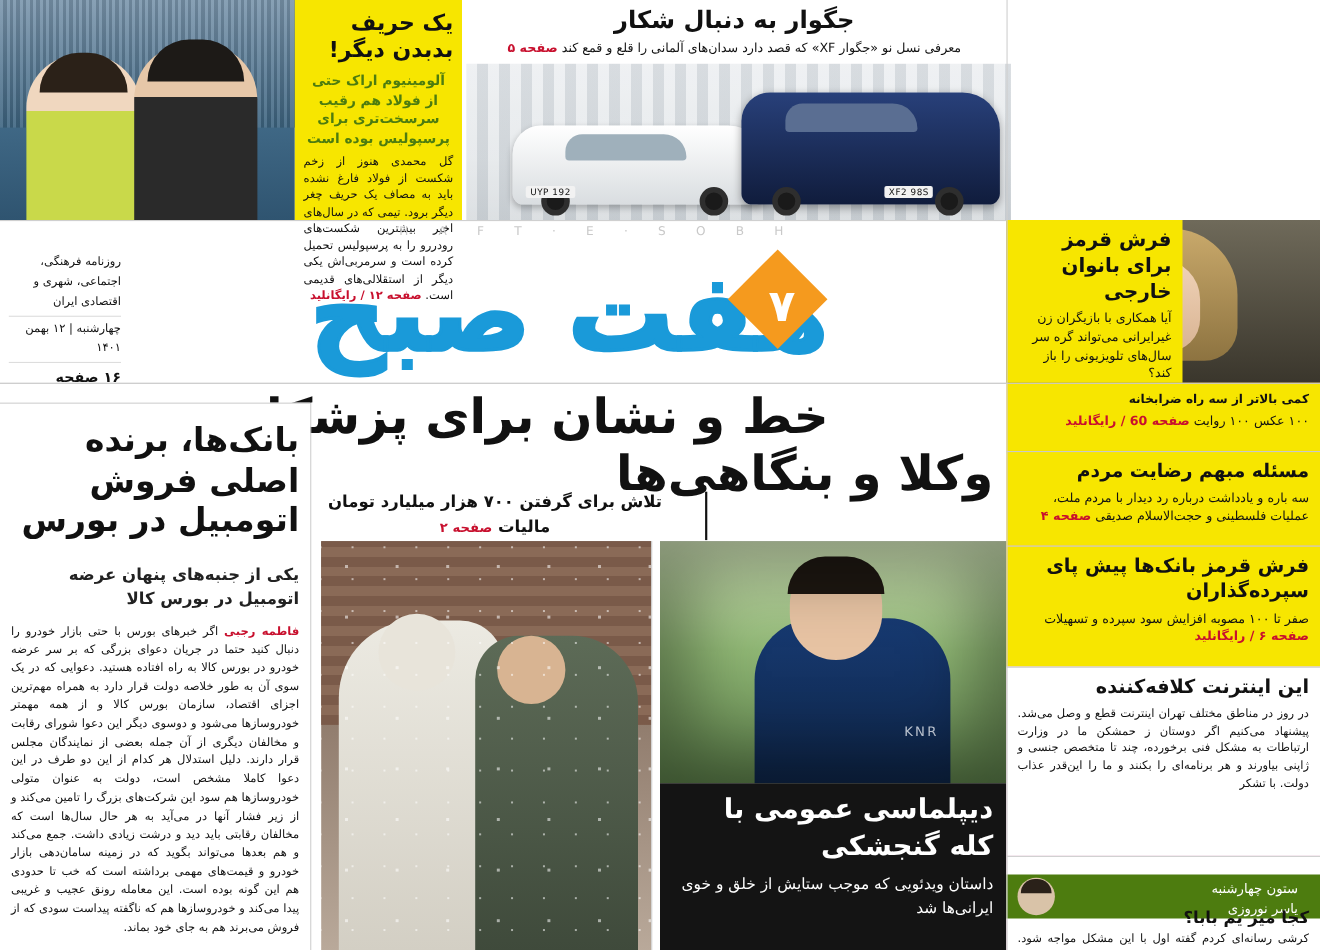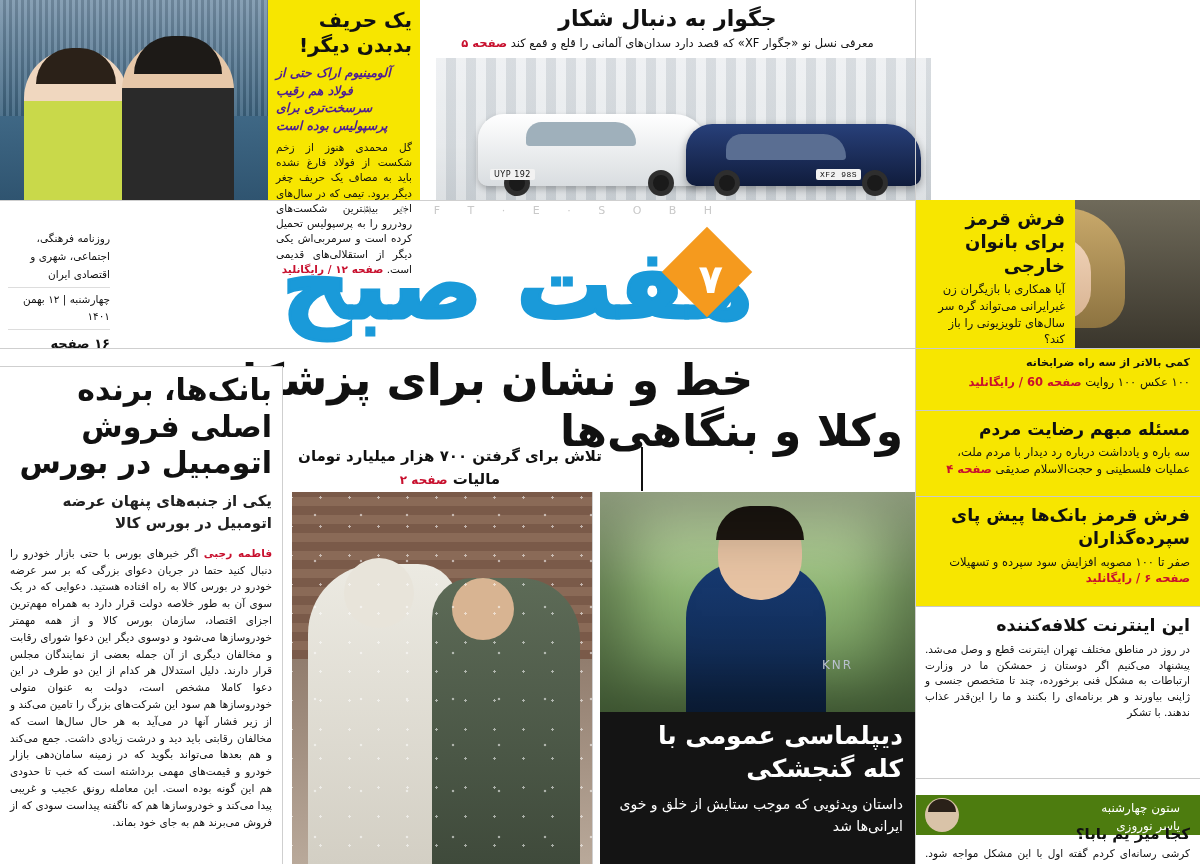--- a/index.html
+++ b/index.html
@@ -26,36 +26,36 @@
   #photo-men .man1 { position:absolute; left:24px; bottom:0; width:104px; height:150px;
     background: linear-gradient(180deg,#f0d7bf 0 34%, #c9d94a 34% 100%); border-radius:48px 48px 0 0; }
   #photo-men .man2 { position:absolute; left:122px; bottom:0; width:112px; height:160px;
     background: linear-gradient(180deg,#e6c7a8 0 30%, #2a2a2a 30% 100%); border-radius:50px 50px 0 0; }
   #photo-men .hair1 { position:absolute; left:36px; bottom:116px; width:80px; height:36px; background:#2b2118; border-radius:40px 40px 0 0; }
   #photo-men .hair2 { position:absolute; left:134px; bottom:126px; width:88px; height:38px; background:#1d1a17; border-radius:44px 44px 0 0; }
 
   #yellow-headline { position: absolute; left: 268px; top: 0; width: 152px; height: 200px;
     background: #f7e600; padding: 8px 8px 6px 8px; }
   #yellow-headline .h1 { font-size: 20px; font-weight: bold; line-height: 1.25; text-align: right; direction: rtl; }
-  #yellow-headline .h2 { font-size: 12.5px; font-weight: bold; line-height: 1.4; text-align: left; direction: rtl; margin-top: 6px; color:#4c1d95;font-style:italic; }
+  #yellow-headline .h2 { font-size: 12.5px; font-weight: bold; line-height: 1.4; text-align: center; direction: rtl; margin-top: 6px; color:#4d7c0f; }
   #yellow-headline .body { font-size: 10.5px; line-height: 1.45; text-align: justify; direction: rtl; margin-top: 6px; }
   #yellow-headline .ref { color:#c8102e; font-weight:bold; }
 
   #car-block { position: absolute; left: 420px; top: 0; width: 495px; height: 200px; background: #fff; padding-top: 6px; }
   #car-block .title { font-size: 22px; font-weight: bold; direction: rtl; text-align: center; }
   #car-block .sub { font-size: 11.5px; direction: rtl; text-align: center; margin-top: 5px; }
   #car-block .sub .ref { color:#c8102e; font-weight:bold; }
-  #car-stage { position:absolute; left:16px; top:58px; width:495px; height:142px;
+  #car-stage { position:absolute; left:4px; top:58px; width:495px; height:142px;
     background: linear-gradient(180deg,#e9ecef 0%, #dfe3e6 60%, #cfd4d8 100%); text-align: center; }
   #car-stage .curtain { position:absolute; left:0; top:0; width:100%; height:100%;
     background: repeating-linear-gradient(90deg, rgba(255,255,255,.55) 0 10px, rgba(170,178,185,.55) 10px 20px); opacity:.5; }
   .car { position:absolute; bottom:14px; border-radius: 26px 34px 10px 10px; }
   #car-white { left: 42px; width: 230px; height: 72px; background: linear-gradient(180deg,#ffffff,#d9dde0); box-shadow: 0 3px 6px rgba(0,0,0,.25); }
   #car-white .glass { position:absolute; left:48px; top:8px; width:110px; height:24px; background:#9fb0bb; border-radius:18px 24px 4px 4px; }
-  #car-blue { left: 250px; width: 235px; height: 62px; background: linear-gradient(180deg,#28407a,#101c3c); box-shadow: 0 3px 8px rgba(0,0,0,.35); font-family: Liberation Mono, monospace; }
+  #car-blue { left: 250px; width: 235px; height: 102px; background: linear-gradient(180deg,#28407a,#101c3c); box-shadow: 0 3px 8px rgba(0,0,0,.35); }
   #car-blue .glass { position:absolute; left:40px; top:10px; width:120px; height:26px; background:#5a6e92; border-radius:18px 26px 4px 4px; }
   .wheel { position:absolute; bottom:-10px; width:26px; height:26px; border-radius:50%; background:#1a1a1a; border:5px solid #2e2e2e; }
   .plate { position:absolute; bottom:6px; font-size:8px; background:#f2f2f2; color:#111; padding:1px 4px; border-radius:2px; letter-spacing:.5px; }
   #haft-latin { position:absolute; left:0; top:200px; width:1087px; height:22px;
     font-size:11px; letter-spacing:12px; color:#c9c9c9; text-align:center; direction:ltr; padding-top:4px; }
   #mast-info { position:absolute; left:0; top:226px; width:118px; height:122px; direction:rtl; text-align:right; padding:4px 8px; font-size:10.5px; line-height:1.7; }
   #mast-info .line { border-bottom:1px solid #ddd; padding-bottom:3px; margin-bottom:3px; }
   #mast-info .big { font-size:13px; font-weight:bold; }
   #logo { position:absolute; left:120px; top:222px; width:795px; height:126px; }
   #logo-text { position:absolute; left:0; top:0; width:795px; height:126px;
@@ -94,22 +94,22 @@
   
   #main-head { position:absolute; left:0; top:348px; width:915px; height:145px; background:#fff; padding:6px 12px 0 12px; }
   #main-head .t1 { font-size:44px; font-weight:bold; direction:rtl; text-align:center; line-height:1.15; }
   #main-head .t2 { font-size:44px; font-weight:bold; direction:rtl; text-align:right; line-height:1.15; }
   #main-head .kicker { position:absolute; right:300px; top:96px; width:330px; direction:rtl; text-align:center; font-size:15px; font-weight:bold; line-height:1.5; }
   #main-head .kicker .ref { color:#c8102e; font-size:12px; }
   #main-head .rule { position:absolute; right:272px; top:98px; width:2px; height:44px; background:#111; }
 
   
   #left-col { position:absolute; left:0; top:366px; width:282px; height:498px; background:#fff; padding:6px 10px; }
-  #left-col h2 { font-size:30px; font-weight:bold; direction:rtl; text-align:right; line-height:1.22; }
-  #left-col .sub { font-size:15px; font-weight:bold; direction:rtl; text-align:right; line-height:1.5; margin-top:8px; color:#222; }
+  #left-col h2 { font-size:30px; font-weight:bold; direction:rtl; text-align:right; line-height:1.22;margin-top:11px; }
+  #left-col .sub { font-size:15px; font-weight:bold; direction:rtl; text-align:right; line-height:1.5; margin-top:18px; color:#222; }
   #left-col .byline { font-size:10.5px; direction:rtl; text-align:justify; line-height:1.6; margin-top:10px; }
   #left-col .byline b { color:#c8102e; }
 
   
   #photo-hug { position:absolute; left:292px; top:492px; width:300px; height:372px;
     background: linear-gradient(180deg,#6d5b4e 0%,#8a7566 35%,#b9a99a 100%); }
   #photo-hug .wall { position:absolute; left:0; top:0; width:100%; height:45%;
     background: repeating-linear-gradient(0deg,#7a5a49 0 9px,#8a6a57 9px 18px); }
   #photo-hug .p1 { position:absolute; left:16px; bottom:0; width:150px; height:300px;
     background: linear-gradient(180deg,#eceae2,#d3cfc4); border-radius:70px 40px 0 0; }
@@ -118,21 +118,21 @@
   #photo-hug .head1 { position:absolute; left:52px; bottom:236px; width:70px; height:70px; border-radius:50%; background:#e8e4da; }
   #photo-hug .head2 { position:absolute; left:160px; bottom:224px; width:62px; height:62px; border-radius:50%; background:#d8b492; }
   #photo-hug .snow { position:absolute; inset:0;
     background-image: radial-gradient(#fff 1.4px, transparent 1.6px), radial-gradient(#fff 1.1px, transparent 1.3px);
     background-size: 46px 46px, 29px 29px; background-position: 0 0, 14px 20px; opacity:.55; }
   #hug-caption { position:absolute; left:292px; top:686px; width:300px; height:26px; background:rgba(0,0,0,.0); }
   #hug-caption span { position:absolute; left:10px; top:2px; color:#fff; font-size:16px; font-weight:bold; direction:ltr; text-shadow:0 1px 3px rgba(0,0,0,.8); }
 
   #photo-man2 { position:absolute; left:600px; top:492px; width:315px; height:220px;
     background: linear-gradient(180deg,#cfe3b6 0%,#8fb674 45%,#5c7f4a 100%); }
-  #photo-man2 .subj { position:absolute; left:86px; bottom:0; width:140px; height:150px;
+  #photo-man2 .subj { position:absolute; left:86px; bottom:0; width:178px; height:150px;
     background: linear-gradient(180deg,#173a72,#0e2547); border-radius:56px 56px 0 0; }
   #photo-man2 .head { position:absolute; left:118px; bottom:112px; width:84px; height:92px; border-radius:42px; background:#e7c3a3; }
   #photo-man2 .hair { position:absolute; left:116px; bottom:172px; width:88px; height:34px; border-radius:44px 44px 0 0; background:#1d1711; }
   #photo-man2 .knr { position:absolute; left:136px; bottom:40px; color:#cfd8e6; font-size:12px; letter-spacing:2px; direction:ltr; }
   #photo-man2 .vignette { position:absolute; inset:0; box-shadow: inset 0 0 60px 30px rgba(0,0,0,.35); }
 
   #diplo { position:absolute; left:600px; top:712px; width:315px; height:152px; background:#141414; color:#fff; padding:8px 12px; direction:rtl; text-align:right; }
   #diplo h3 { font-size:25px; font-weight:bold; line-height:1.3; }
   #diplo p { font-size:14px; line-height:1.6; margin-top:8px; }
 
@@ -282,21 +282,21 @@
     <div class="rail-sec rail-yellow b-top" style="top:296px; height:110px;">
       <h3 style="font-size:17.5px;">فرش قرمز بانک‌ها پیش پای سپرده‌گذاران</h3>
       <div class="sub">
         <span>صفر تا ۱۰۰ مصوبه افزایش سود سپرده و تسهیلات</span>
         <span class="ref">صفحه ۶ / رایگانلید</span>
       </div>
     </div>
 
     <div class="rail-sec hl-white b-top" style="top:406px; height:172px; background:#fff;">
       <h3 style="font-size:17.5px;">این اینترنت کلافه‌کننده</h3>
-      <div class="body">در روز در مناطق مختلف تهران اینترنت قطع و وصل می‌شد. پیشنهاد می‌کنیم اگر دوستان ز حمشکن ما در وزارت ارتباطات به مشکل فنی برخورده، چند تا متخصص جنسی و ژاپنی بیاورند و هر برنامه‌ای را بکنند و ما را این‌قدر عذاب ندهند. با تشکر</div>
+      <div class="body">در روز در مناطق مختلف تهران اینترنت قطع و وصل می‌شد. پیشنهاد می‌کنیم اگر دوستان ز حمشکن ما در وزارت ارتباطات به مشکل فنی برخورده، چند تا متخصص جنسی و ژاپنی بیاورند و هر برنامه‌ای را بکنند و ما را این‌قدر عذاب دولت. با تشکر</div>
     </div>
   </div>
 
   <div id="column-box">
     <div id="col-head">
       <div id="col-avatar">
         <div class="hair"></div>
       </div>
       <div class="txt">
         <div>ستون چهارشنبه</div>

